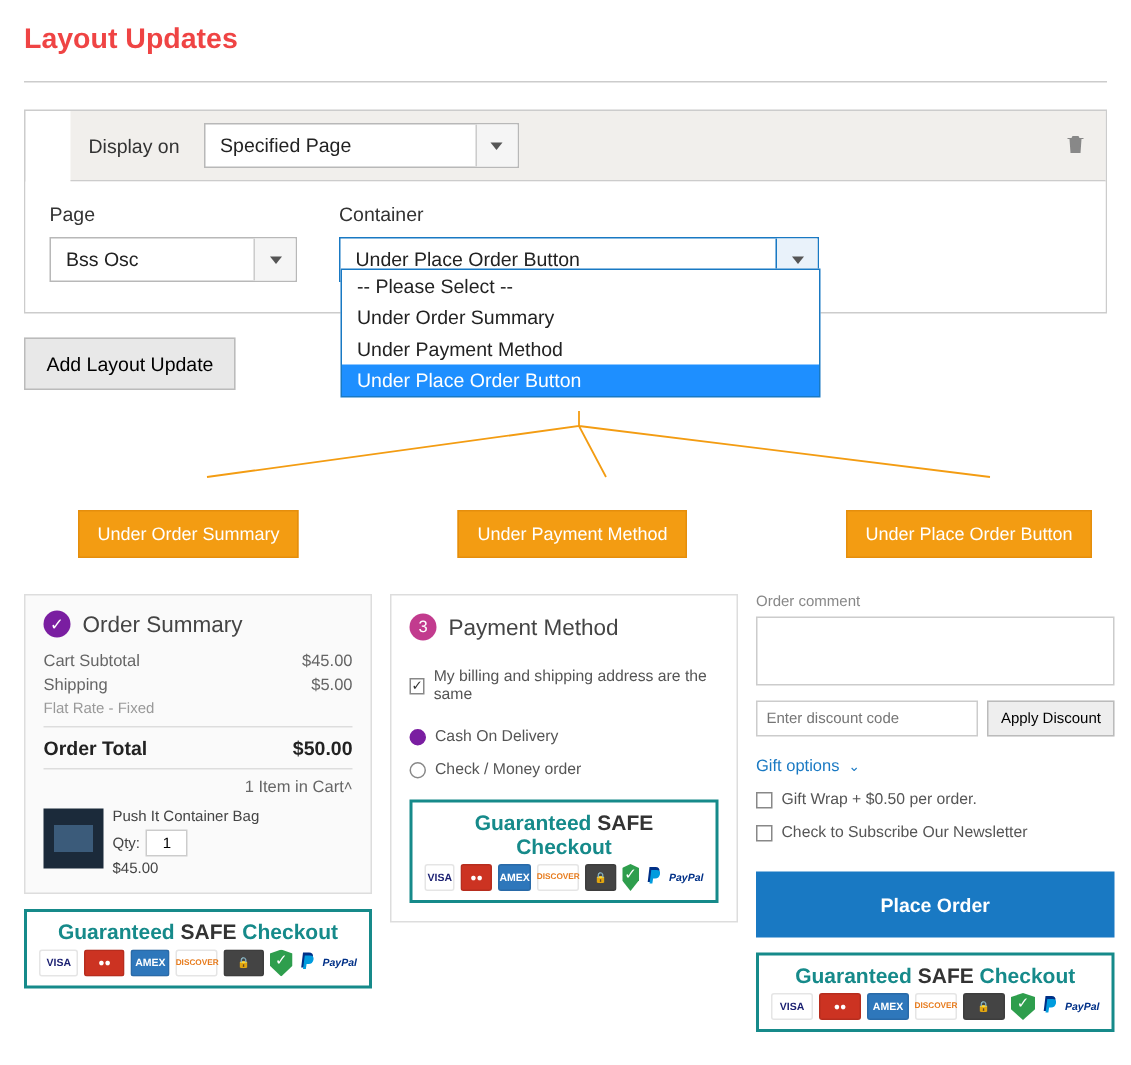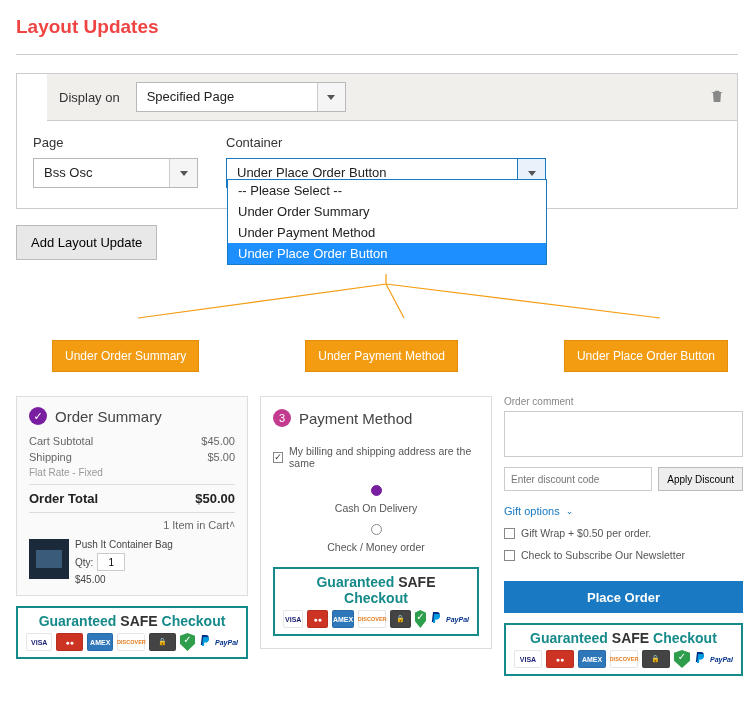--- a/index.html
+++ b/index.html
@@ -62,21 +62,21 @@
   .radio.on { background: #7a1ea1; border-color: #7a1ea1; }
   
   .prev3 { width: 240px; }
   .comment-label { font-size: 10px; color: #888; margin-bottom: 4px; }
   .textarea { width: 100%; height: 46px; border: 1px solid #ccc; background: #fff; }
   .discount-row { display: flex; gap: 6px; margin-top: 10px; }
   .discount-input { flex: 1; height: 24px; border: 1px solid #ccc; padding: 0 6px; font-size: 10px; color: #888; }
   .apply-btn { background: #eee; border: 1px solid #bbb; font-size: 10px; padding: 0 8px; cursor: pointer; }
   .gift-link { color: #1979c3; font-size: 11px; margin-top: 14px; display: flex; align-items: center; gap: 6px; cursor: pointer; }
   .gift-link .chev { font-size: 9px; }
-  .place-btn { width: 100%; background: #1979c3; color: #fff; border: none; height: 32px; font-size: 13px; font-weight: 600; margin-top: 10px; cursor: pointer; }
+  .place-btn { width: 100%; background: #1979c3; color: #fff; border: none; height: 44px; font-size: 13px; font-weight: 600; margin-top: 10px; cursor: pointer; }
   
   .safe-badge { border: 2px solid #168a8a; padding: 5px 8px 6px; margin-top: 10px; background: #fff; }
   .safe-title { color: #168a8a; font-weight: 700; font-size: 14px; text-align: center; }
   .safe-title .safe-word { color: #333; }
   .safe-icons { display: flex; gap: 4px; justify-content: center; margin-top: 4px; align-items: center; }
   .cc { width: 28px; height: 18px; border-radius: 2px; display: flex; align-items: center; justify-content: center; font-size: 7px; font-weight: 700; color: #fff; border: 1px solid rgba(0,0,0,.1); }
   .cc.visa { background: #fff; color: #1a1f71; }
   .cc.mc { background: #cc3322; }
   .cc.amex { background: #2e77bb; }
   .cc.disc { background: #fff; color: #e77c1e; font-size: 5.5px; }
@@ -213,25 +213,25 @@
   <div class="prev2">
     <div class="pay-card">
       <div class="step-head">
         <span class="step-num p3">3</span>
         <span class="step-title">Payment Method</span>
       </div>
       <div class="chk-row" style="margin-top:18px;">
         <span class="chkbox">✓</span>
         <span>My billing and shipping address are the same</span>
       </div>
-      <div class="chk-row" style="margin-top:16px;flex-direction:column;">
+      <div class="chk-row" style="margin-top:16px;">
         <span class="radio on"></span>
         <span>Cash On Delivery</span>
       </div>
-      <div class="chk-row" style="margin-bottom:14px;flex-direction:column;">
+      <div class="chk-row" style="margin-bottom:14px;">
         <span class="radio"></span>
         <span>Check / Money order</span>
       </div>
       <div class="safe-badge">
         <div class="safe-title"><span>Guaranteed </span><span class="safe-word">SAFE</span><span> Checkout</span></div>
         <div class="safe-icons">
           <span class="cc visa">VISA</span>
           <span class="cc mc">●●</span>
           <span class="cc amex">AMEX</span>
           <span class="cc disc">DISCOVER</span>

